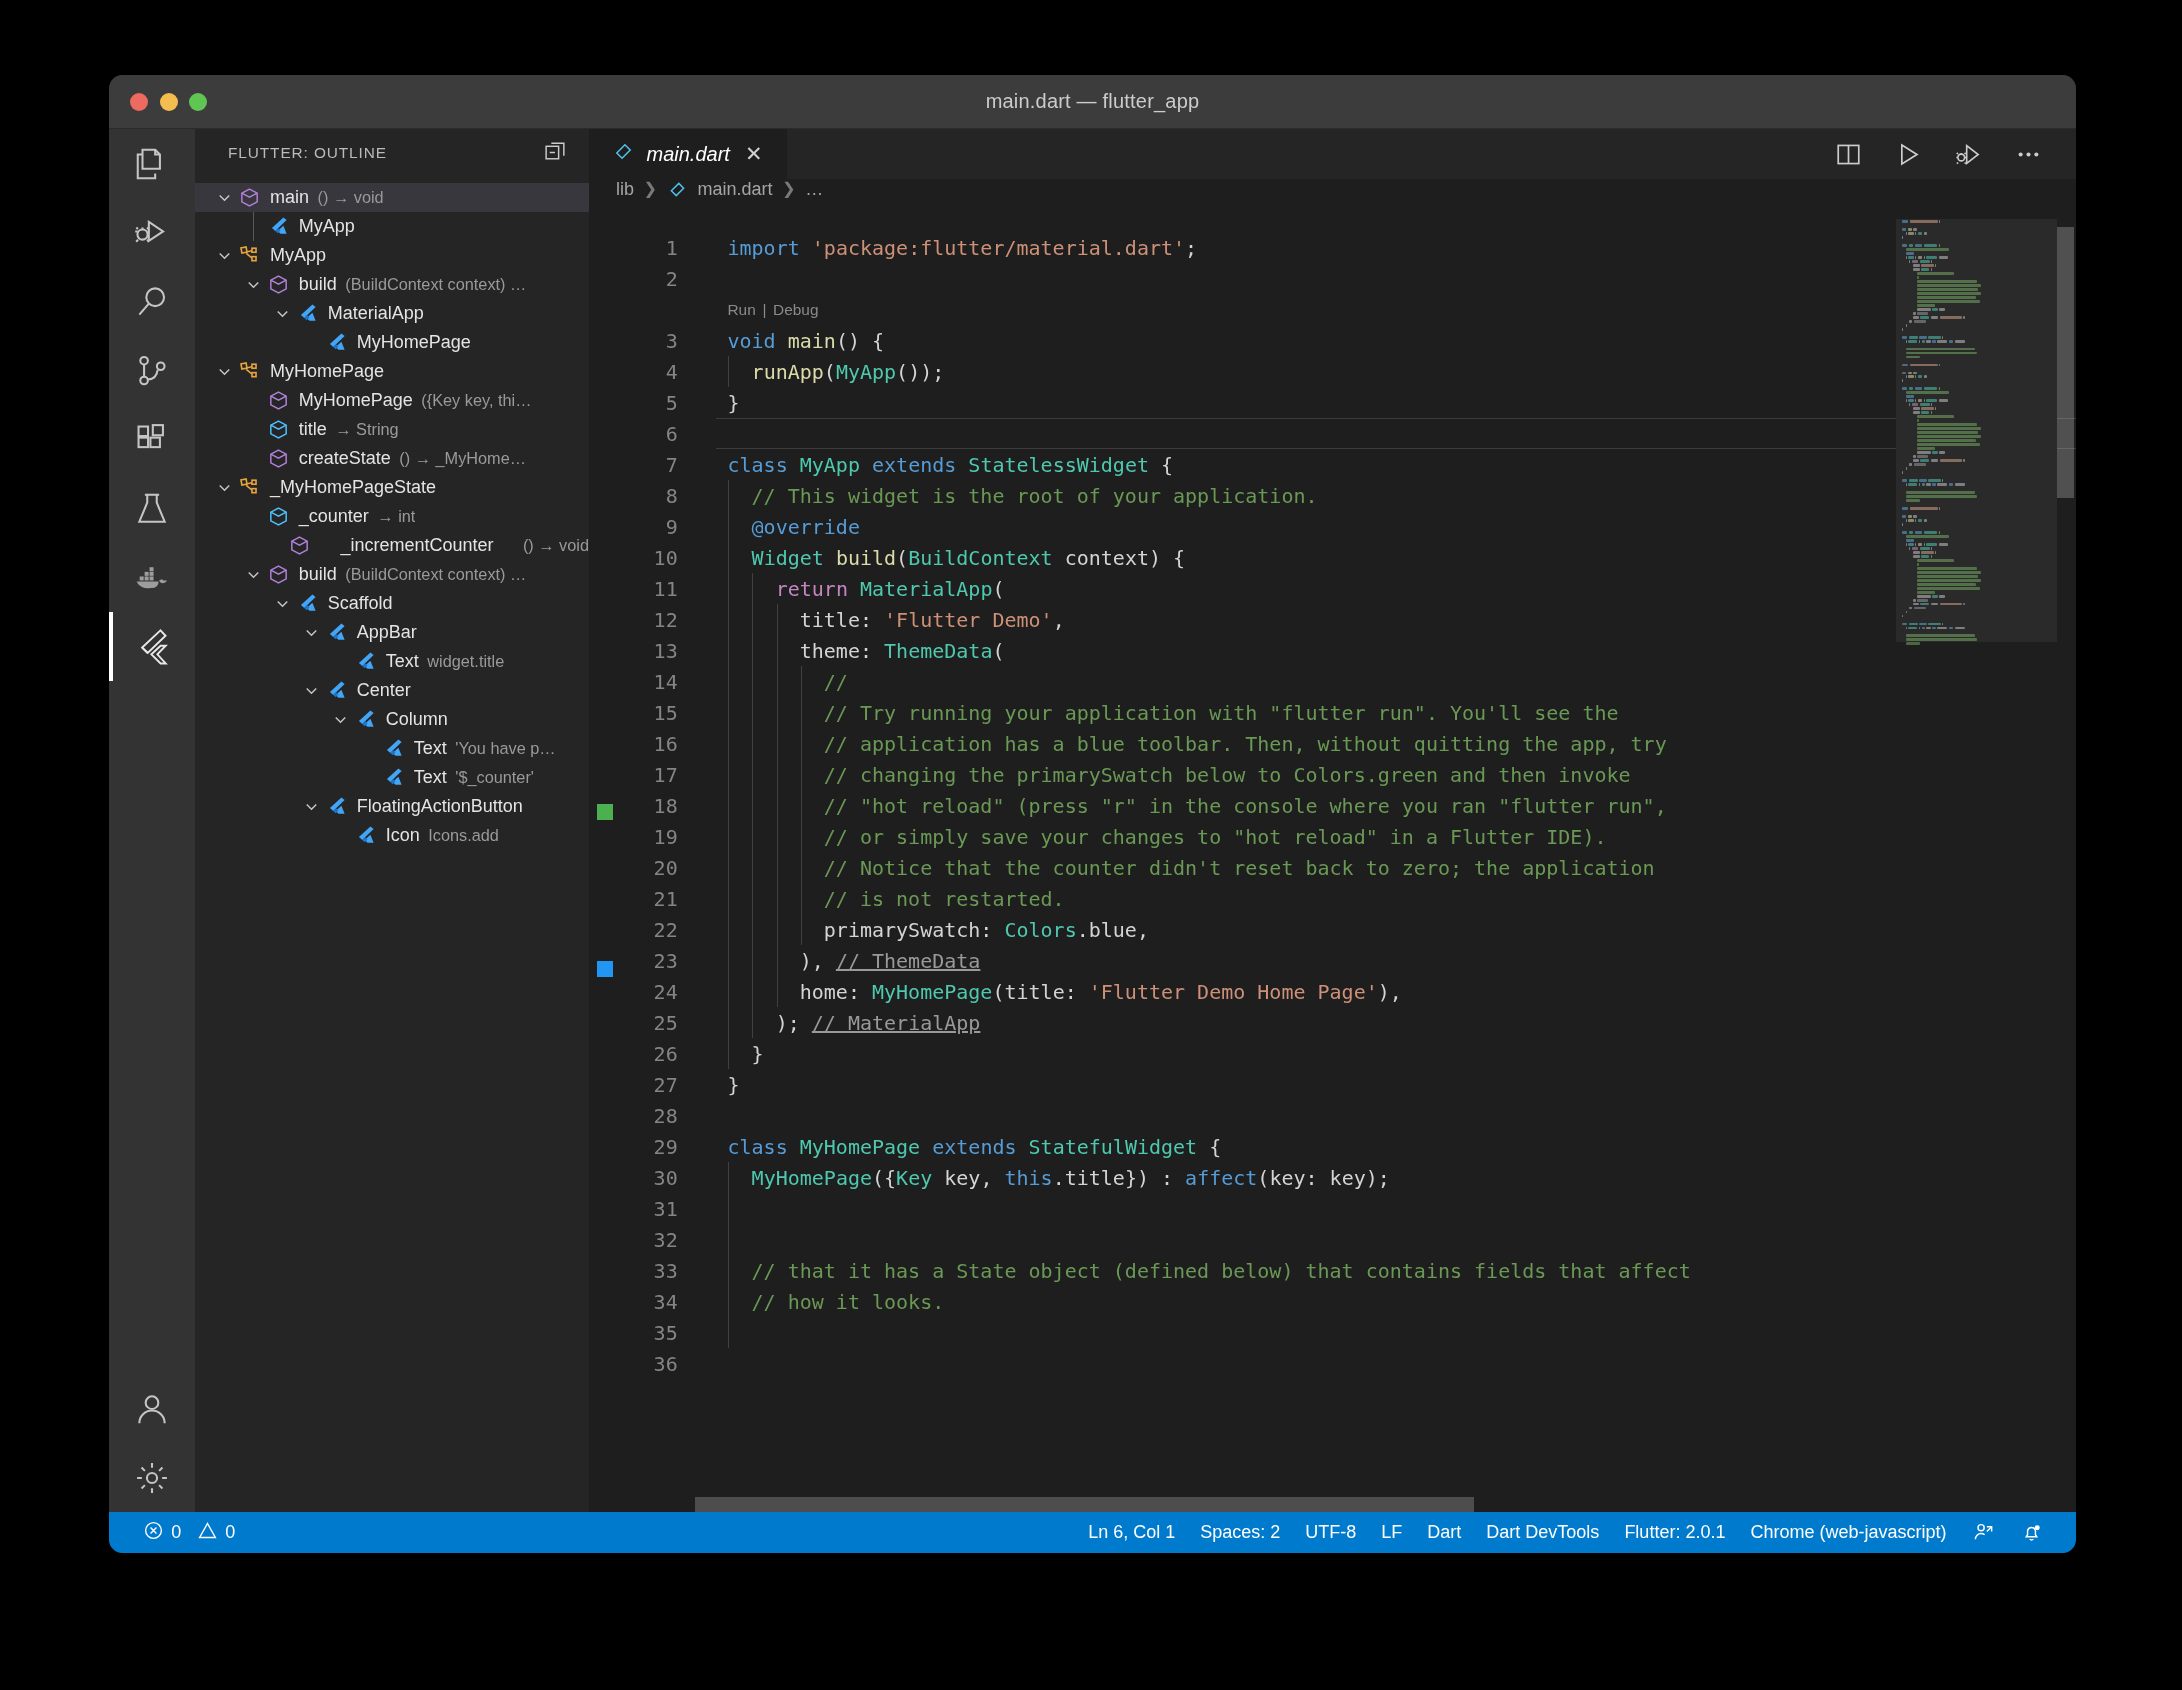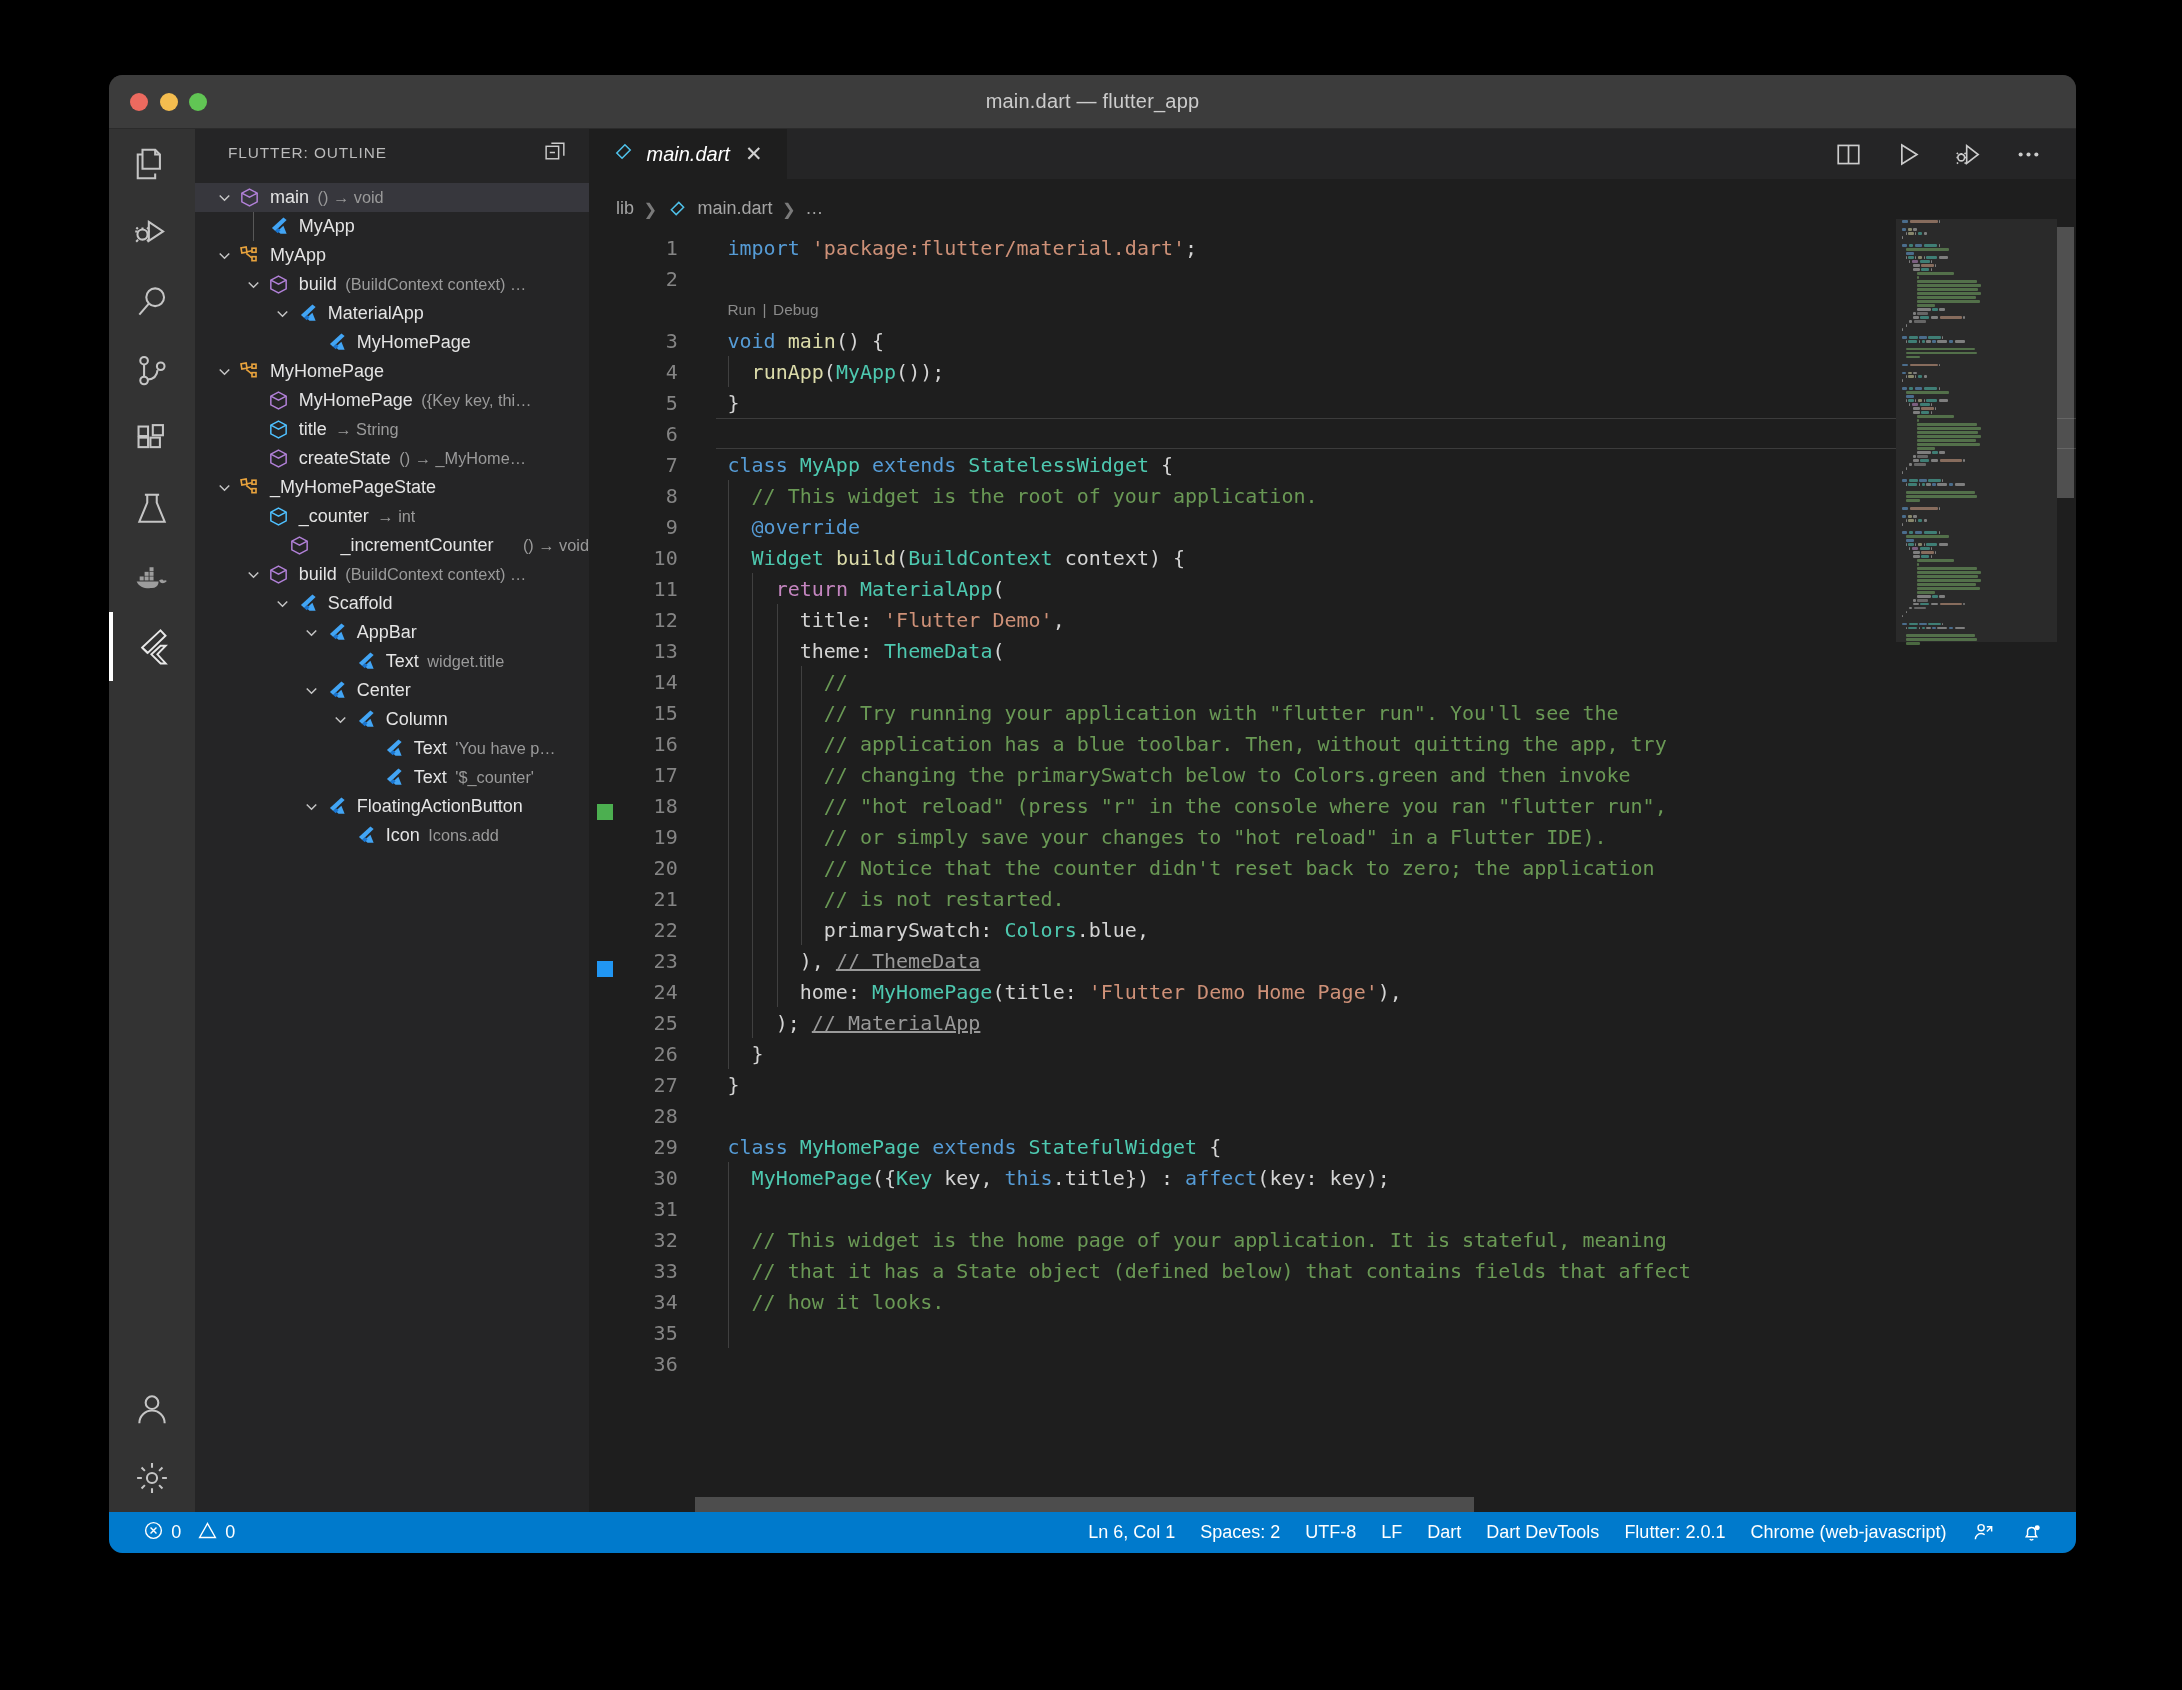--- a/index.html
+++ b/index.html
@@ -153,21 +153,21 @@
   #tab-actions {
     margin-left: auto;
     display: flex; align-items: center; gap: 31px;
     padding-right: 33px;
   }
   .tbtn { cursor: pointer; display: flex; align-items: center; }
 
   
   #breadcrumb {
     height: 40px; flex: 0 0 40px;
-    display: flex; align-items: flex-end;
+    display: flex; align-items: flex-start;
     padding-left: 27px;
     gap: 9.6px;
     color: #a5a5a5; font-size: 18px;
   }
   #breadcrumb .sep { color: #7a7a7a; font-size: 16.3px; }
 
   
   #code-area {
     flex: 1 1 auto;
     position: relative;
@@ -919,21 +919,21 @@
               <div class="cline"><span class="indent-guide" style="left: 11.5px;"></span><span class="indent-guide" style="left: 36px;"></span><span class="indent-guide" style="left: 61px;"></span><span class="indent-guide" style="left: 85px;"></span><span class="pln">        primarySwatch: </span><span class="typ">Colors</span><span class="pln">.blue,</span></div>
               <div class="cline"><span class="indent-guide" style="left: 11.5px;"></span><span class="indent-guide" style="left: 36px;"></span><span class="indent-guide" style="left: 61px;"></span><span class="pln">      ), </span><span class="cmtg">// ThemeData</span></div>
               <div class="cline"><span class="indent-guide" style="left: 11.5px;"></span><span class="indent-guide" style="left: 36px;"></span><span class="indent-guide" style="left: 61px;"></span><span class="pln">      home: </span><span class="typ">MyHomePage</span><span class="pln">(title: </span><span class="str">'Flutter Demo Home Page'</span><span class="pln">),</span></div>
               <div class="cline"><span class="indent-guide" style="left: 11.5px;"></span><span class="indent-guide" style="left: 36px;"></span><span class="pln">    ); </span><span class="cmtg">// MaterialApp</span></div>
               <div class="cline"><span class="indent-guide" style="left: 11.5px;"></span><span class="pln">  }</span></div>
               <div class="cline"><span class="pln">}</span></div>
               <div class="cline"></div>
               <div class="cline"><span class="kw">class </span><span class="typ">MyHomePage</span><span class="kw"> extends </span><span class="typ">StatefulWidget</span><span class="pln"> {</span></div>
               <div class="cline"><span class="indent-guide" style="left: 11.5px;"></span><span class="pln">  </span><span class="typ">MyHomePage</span><span class="pln">({</span><span class="typ">Key</span><span class="pln"> key, </span><span class="kw">this</span><span class="pln">.title}) : </span><span class="kw">affect</span><span class="pln">(key: key);</span></div>
               <div class="cline"><span class="indent-guide" style="left: 11.5px;"></span></div>
-              <div class="cline"><span class="indent-guide" style="left: 11.5px;"></span><span class="cmt">  // This widget is the home page of your application. It is stateful, meaning</span></div>
+              <div class="cline"><span class="indent-guide" style="left: 11.5px;"></span></div>
               <div class="cline"><span class="indent-guide" style="left: 11.5px;"></span><span class="cmt">  // that it has a State object (defined below) that contains fields that affect</span></div>
               <div class="cline"><span class="indent-guide" style="left: 11.5px;"></span><span class="cmt">  // how it looks.</span></div>
               <div class="cline"><span class="indent-guide" style="left: 11.5px;"></span></div>
             </div>
         </div>
         <div id="minimap">
             <div style="display: flex; height: 2.9px; margin: 1.1px 0px 1.1px 5.8px;">
               <div style="height: 2.9px; width: 6.4px; background: rgb(74, 119, 160); opacity: 0.8; margin-right: 1.5px; border-radius: 1px;"></div>
               <div style="height: 2.9px; width: 28px; background: rgb(154, 117, 97); opacity: 0.8; margin-right: 1.5px; border-radius: 1px;"></div>
               <div style="height: 2.9px; width: 1px; background: rgb(141, 141, 141); opacity: 0.8; margin-right: 1.5px; border-radius: 1px;"></div>

